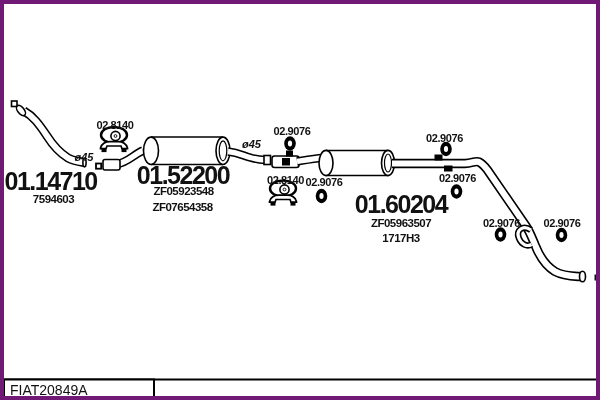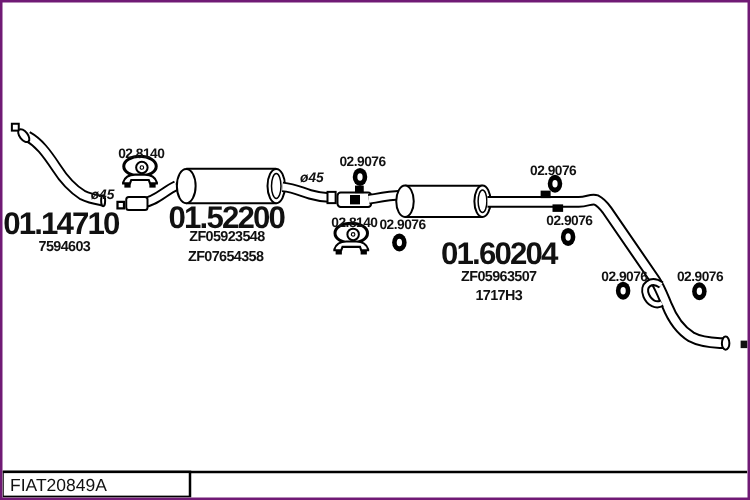--- a/index.html
+++ b/index.html
@@ -1,21 +1,21 @@
 <!DOCTYPE html>
 <html><head>
 <meta charset="utf-8">
 <style>
   html,body{margin:0;padding:0;background:#888;}
   .stage{
     position:relative;
     width:600px;height:400px;
     box-sizing:border-box;
     background:#ffffff;
-    border:2px solid #701a75;
+    border:4px solid #701a75;
     overflow:hidden;
     font-family:"Liberation Sans",sans-serif;
   }
   svg{position:absolute;left:0;top:0;}
   text{fill:#111;}
   .t-big{font-family:"Liberation Sans",sans-serif;font-weight:bold;font-size:25px;letter-spacing:-1.5px;}
   .t-mid{font-family:"Liberation Sans",sans-serif;font-weight:bold;font-size:11.5px;letter-spacing:-0.5px;}
   .t-sm{font-family:"Liberation Sans",sans-serif;font-weight:bold;font-size:11px;letter-spacing:-0.4px;}
   .t-dia{font-family:"Liberation Sans",sans-serif;font-weight:bold;font-style:italic;font-size:11px;}
   .t-id{font-family:"Liberation Sans",sans-serif;font-size:14px;}

